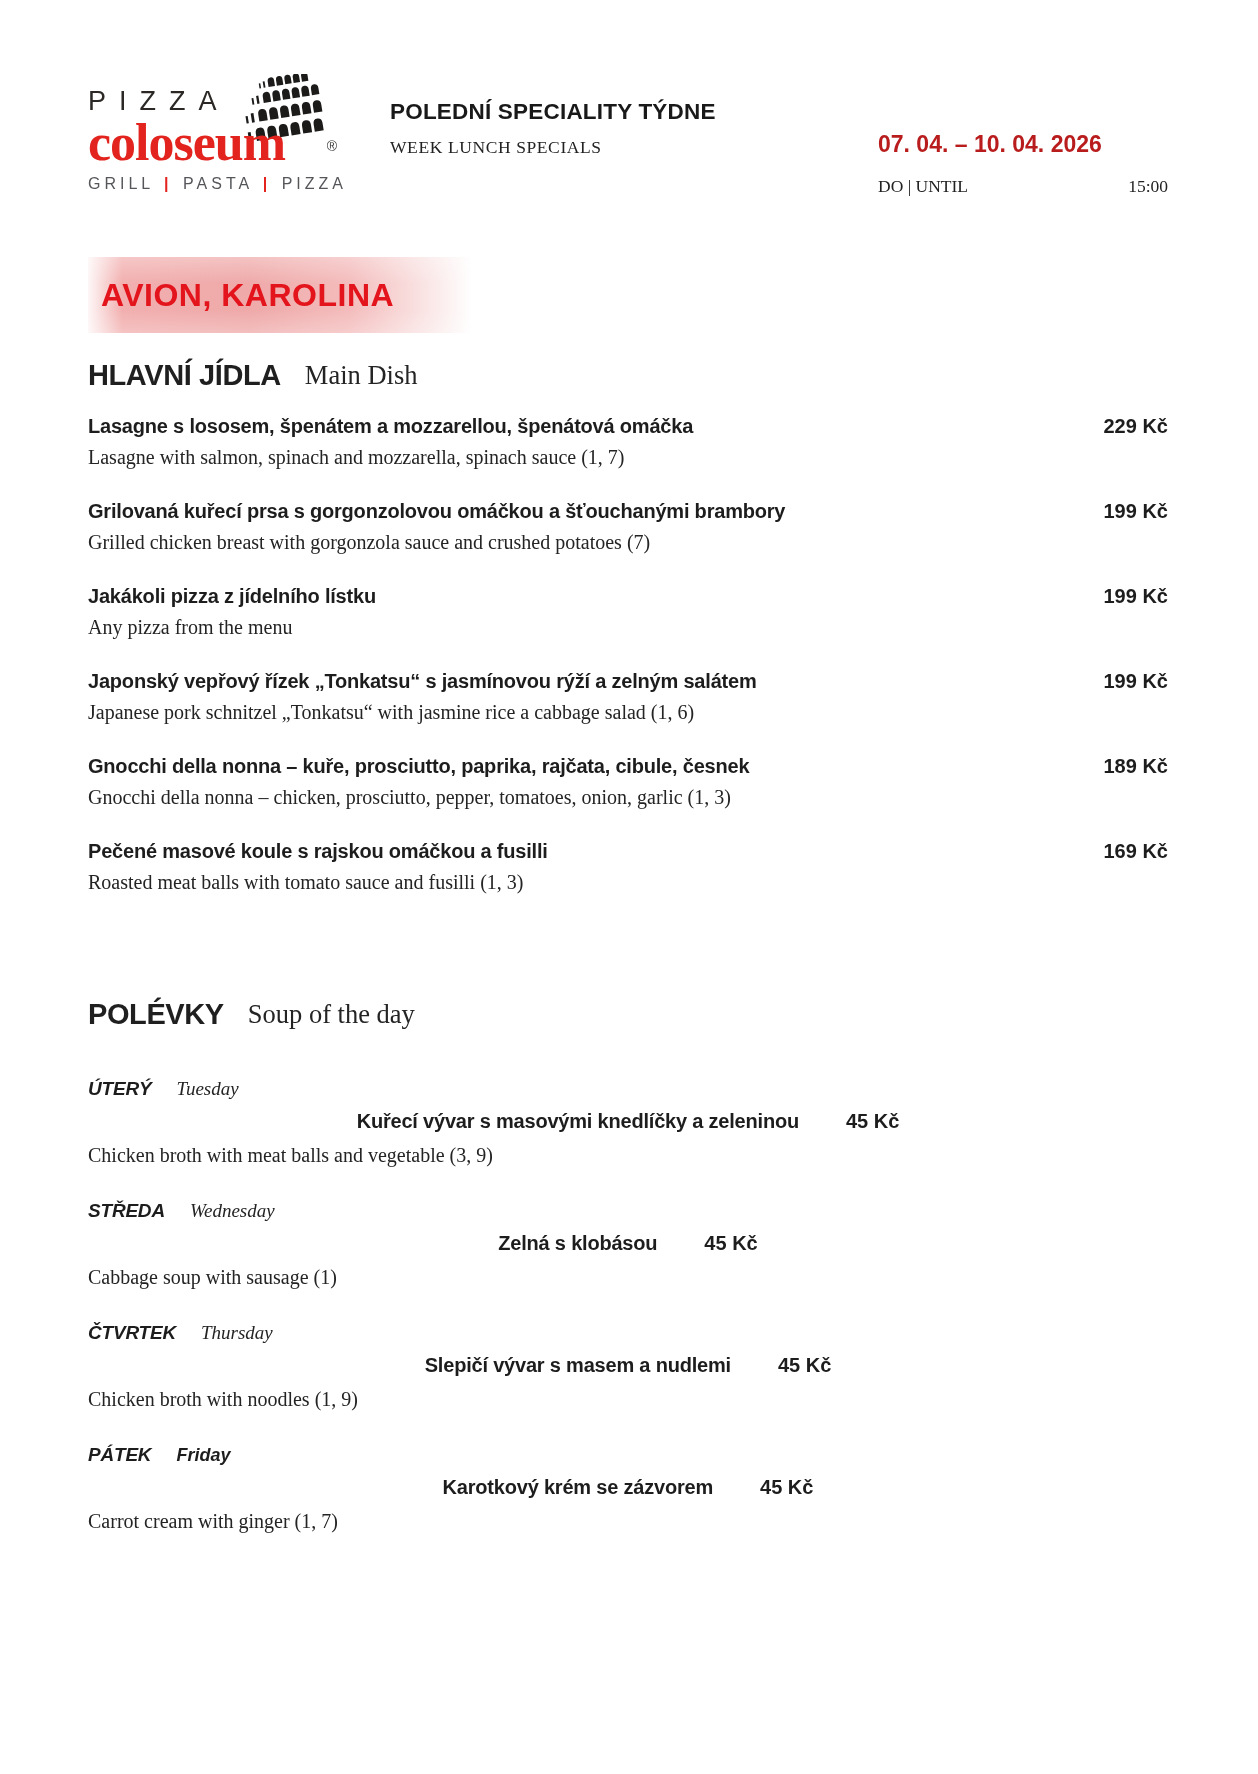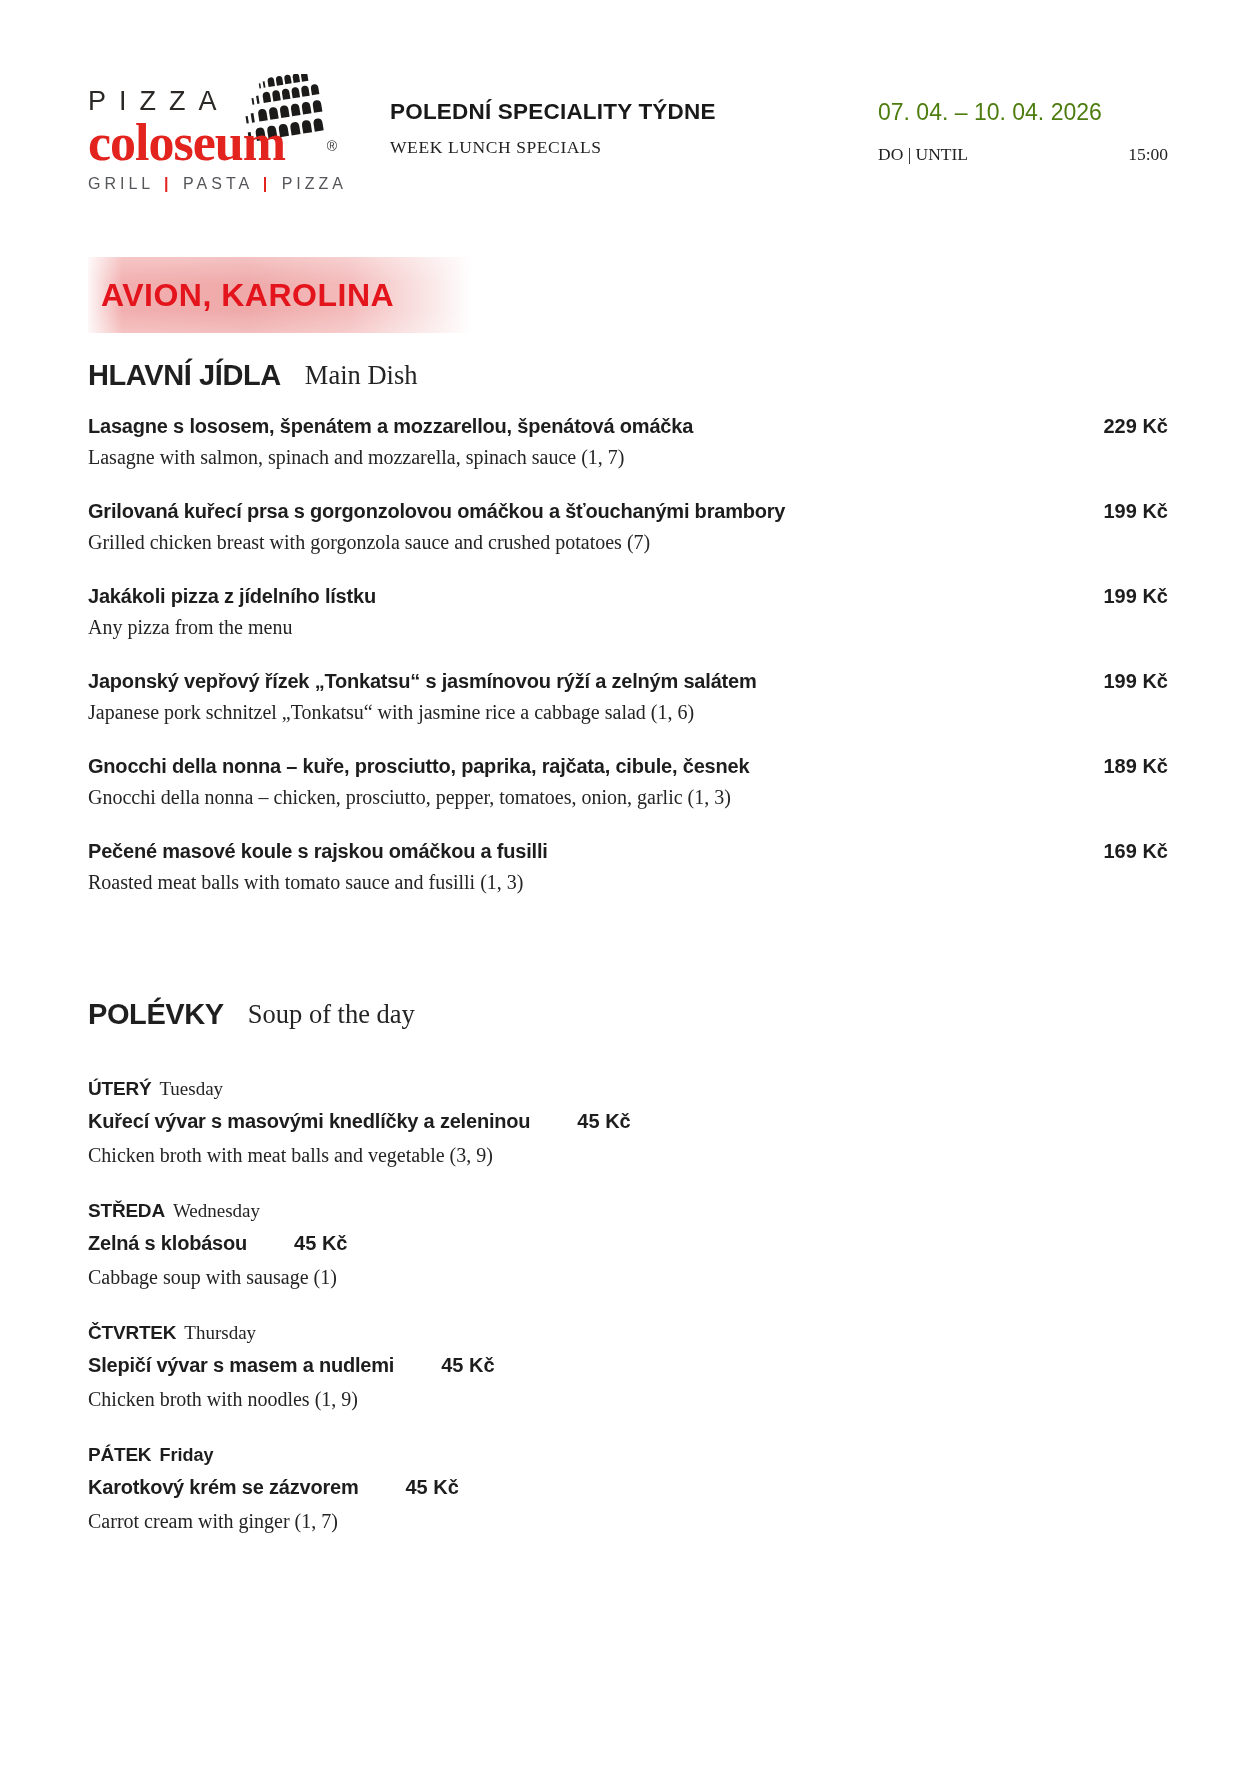--- a/index.html
+++ b/index.html
@@ -19,21 +19,21 @@
   .reg { position:absolute; right:-17px; top:3px; font-size:14px; color:#3c3a38; font-family:"Liberation Sans", sans-serif; font-weight:400; letter-spacing:0; }
   .logo-tagline { margin-top:7px; font-size:16px; letter-spacing:4px; color:#55565a; font-weight:500; white-space:nowrap; }
   .logo-tagline .sep { color:#e2231e; font-weight:700; padding:0 2px; }
 
   
   .header-center { position:absolute; left:390px; top:99px; }
   .hc-title { font-size:22.5px; font-weight:700; letter-spacing:0.2px; color:#191919; }
   .hc-sub { font-family:"Liberation Serif", serif; font-size:17.5px; letter-spacing:0.6px; margin-top:12px; color:#222; }
 
   .header-right { position:absolute; left:878px; top:99px; width:290px; }
-  .hr-date { font-size:23px; font-weight:400; white-space:nowrap; color:#4d7c0f; }
+  .hr-date { font-size:23px; font-weight:700; white-space:nowrap; color:#b91c1c;margin-top:32px; }
   .hr-until { display:flex; justify-content:space-between; font-family:"Liberation Serif", serif; font-size:17.5px; margin-top:18px; color:#222; }
 
   
   .banner {
     position:absolute; left:88px; top:257px; width:384px; height:76px;
     display:flex; align-items:center;
     background:
       linear-gradient(180deg, rgba(255,255,255,0.30) 0%, rgba(255,255,255,0) 35%, rgba(255,255,255,0) 70%, rgba(255,255,255,0.25) 100%),
       linear-gradient(90deg, rgba(243,178,178,0.10) 0%, #f2afaf 9%, #efa9a9 42%, #f4bcbc 68%, rgba(249,224,224,0.85) 88%, rgba(255,255,255,0.05) 100%);
   }
@@ -49,25 +49,25 @@
   .dishes { margin-top:16px; }
   .dish { margin-bottom:22px; }
   .dish-head { display:flex; justify-content:space-between; align-items:baseline; line-height:30px; }
   .dish-name { font-size:20px; font-weight:700; letter-spacing:-0.2px; color:#1d1d1d; }
   .dish-price { font-size:20px; font-weight:700; white-space:nowrap; margin-left:20px; color:#1d1d1d; }
   .dish-en { font-family:"Liberation Serif", serif; font-size:20px; line-height:33px; color:#242424; }
 
   .soups-heading { margin-top:95px; }
   .soup-items { margin-top:40px; }
   .soup { margin-bottom:24px; }
-  .soup-day { display:flex; align-items:flex-start; gap:8px; line-height:30px; }
+  .soup-day { display:flex; align-items:flex-start; gap:25px; line-height:30px;font-style:italic; }
   .soup-day-cs { font-size:19px; font-weight:700; letter-spacing:-0.2px; color:#1d1d1d; }
   .soup-day-en { font-family:"Liberation Serif", serif; font-size:19px; color:#242424; }
   .soup-day-en.day-en-alt { font-family:"Liberation Sans", sans-serif; font-weight:700; font-size:18px; color:#1d1d1d; }
-  .soup-head { display:flex; justify-content:flex-start; align-items:baseline; line-height:34px;gap:27px; }
+  .soup-head { display:flex; justify-content:center; align-items:baseline; line-height:34px;gap:27px; }
   .soup-name { font-size:20px; font-weight:700; letter-spacing:-0.2px; color:#1d1d1d; }
   .soup-price { font-size:20px; font-weight:700; white-space:nowrap; margin-left:20px; color:#1d1d1d; }
   .soup-en { font-family:"Liberation Serif", serif; font-size:20px; line-height:34px; color:#242424; }
 </style>
 </head>
 <body>
 
 <div class="page">
 
   <div class="logo">

